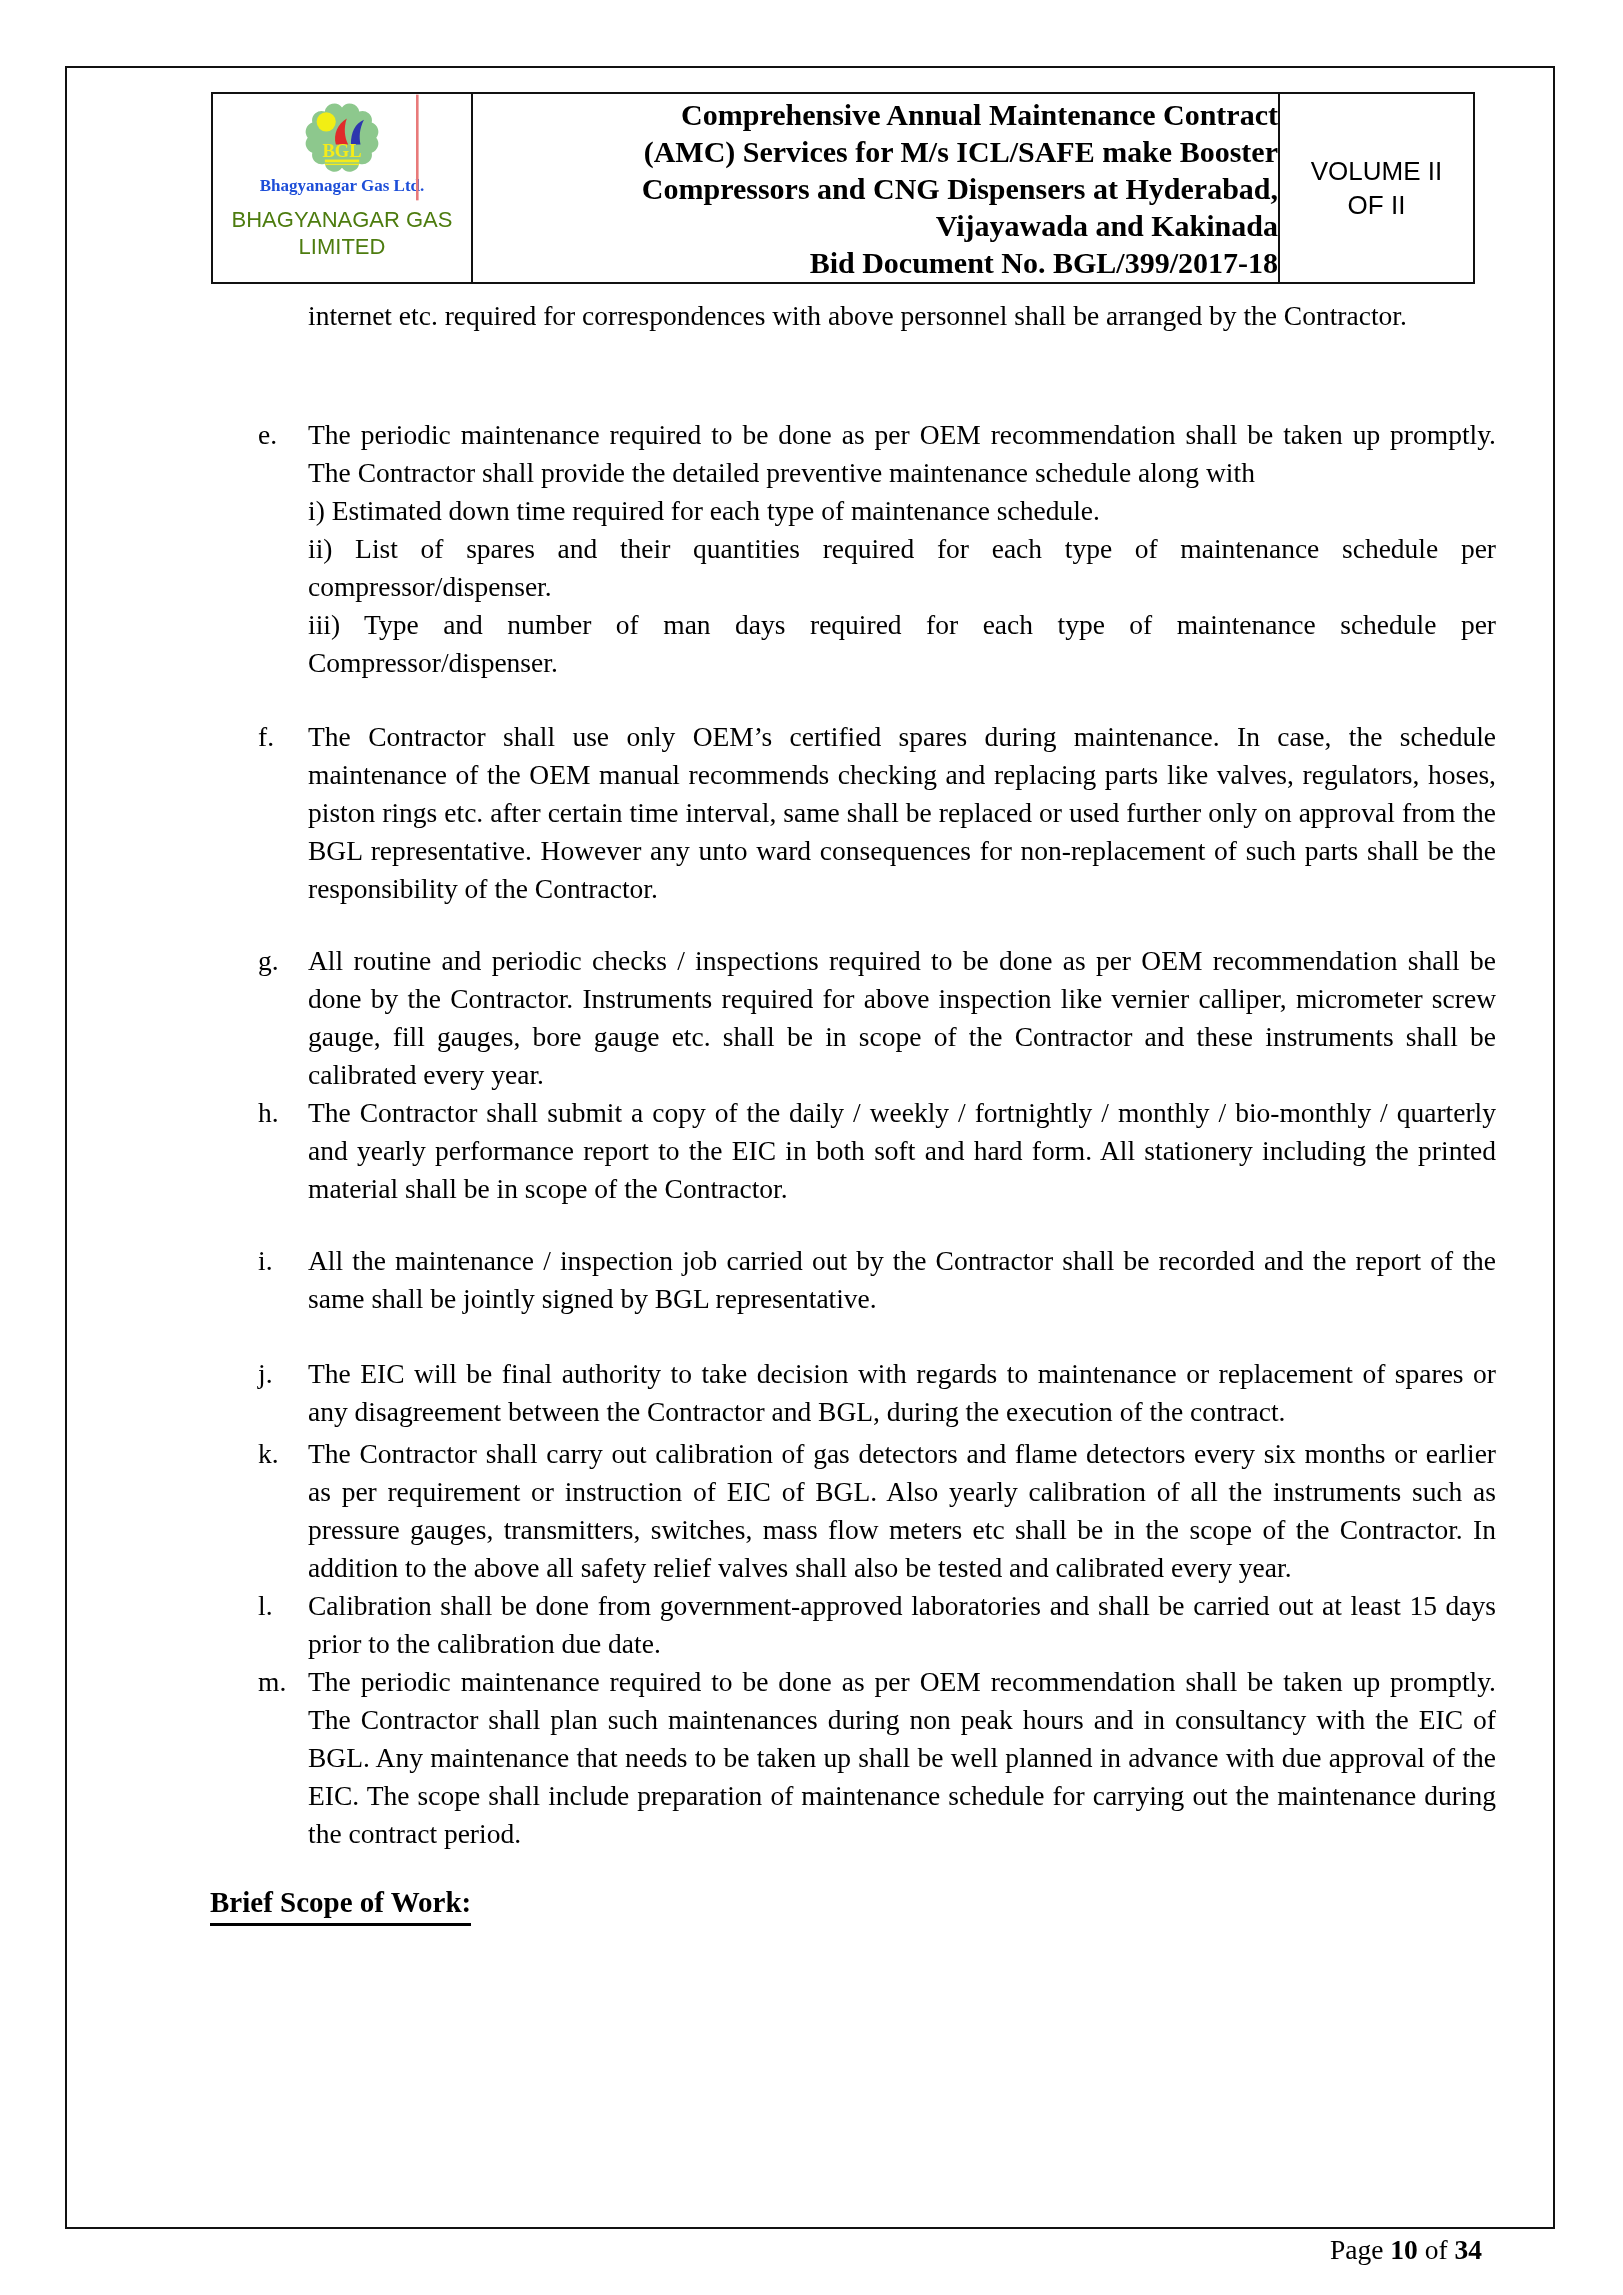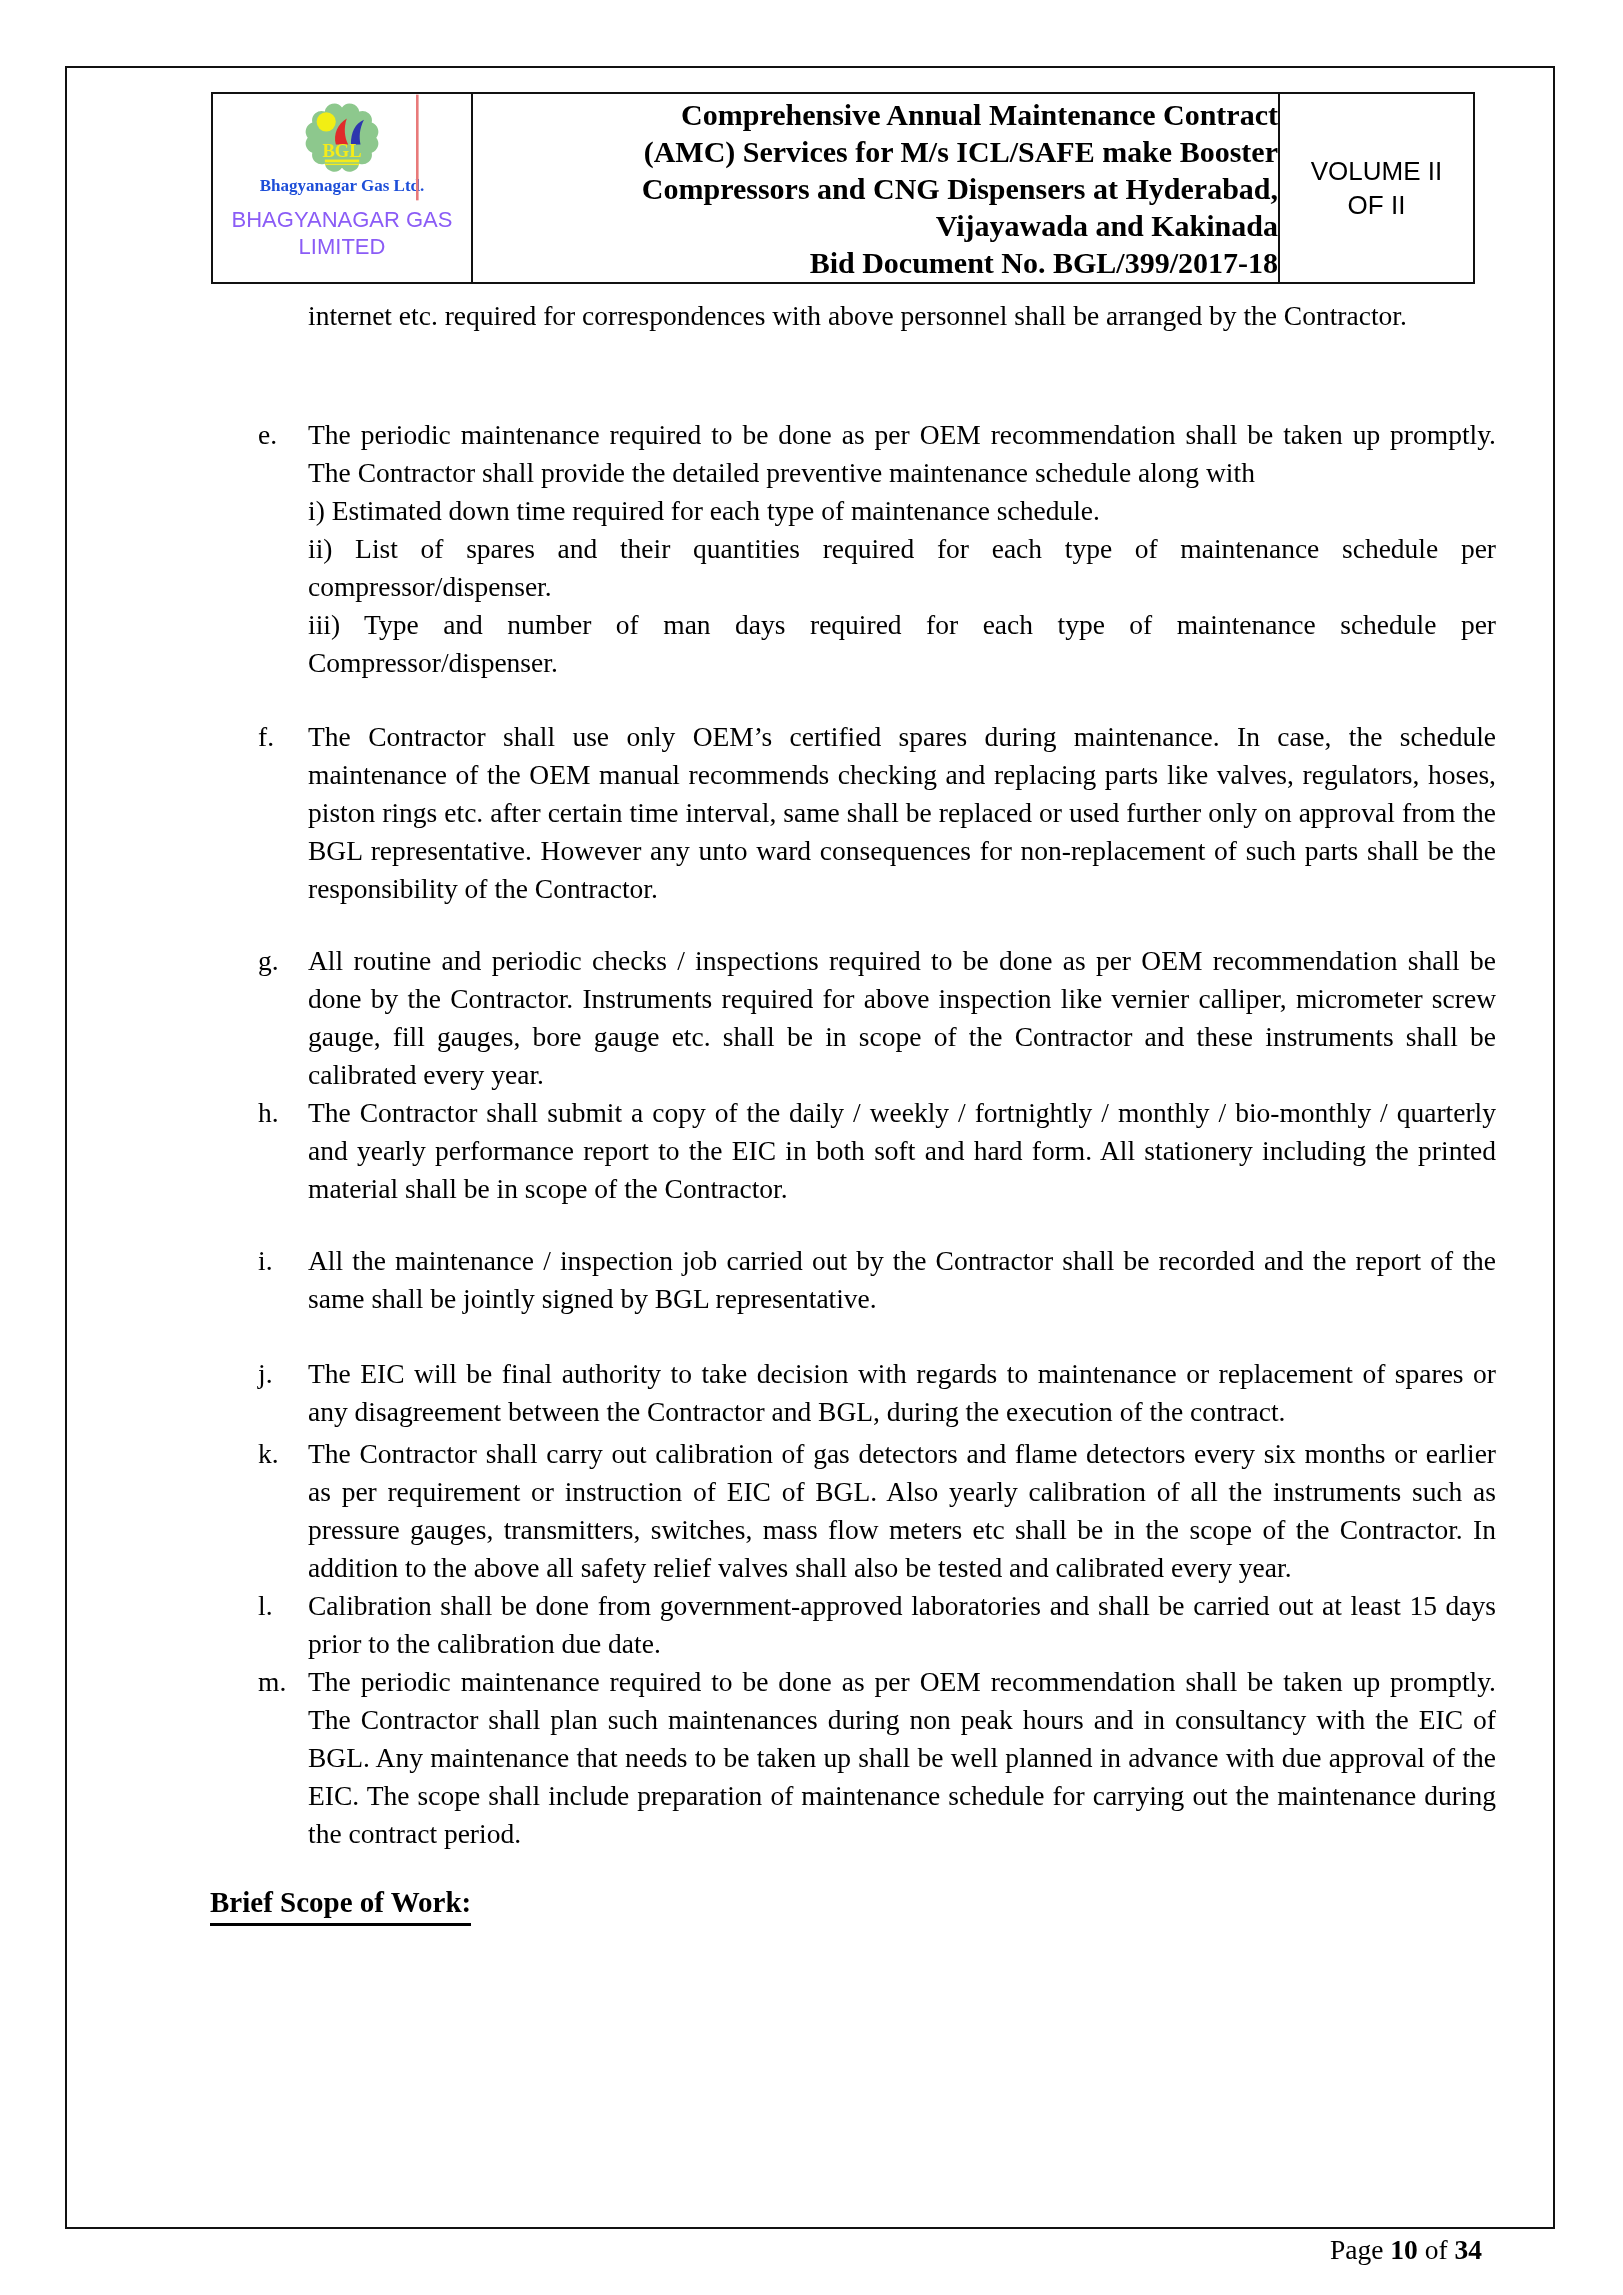--- a/index.html
+++ b/index.html
@@ -21,21 +21,21 @@
   .cell-logo{width:260px;border-right:2px solid #111;position:relative;
     display:flex;flex-direction:column;align-items:center;padding-top:9.2px;}
   .cell-title{width:807px;border-right:2px solid #111;display:flex;flex-direction:column;
     justify-content:center;text-align:right;}
   .cell-volume{flex:1;display:flex;flex-direction:column;justify-content:center;
     text-align:center;font-family:"Liberation Sans", sans-serif;font-size:26px;line-height:34px;}
   .title-line{font-weight:bold;font-size:30px;line-height:37px;}
   .logo-caption{font-size:17px;font-weight:bold;color:#1d4ed8;margin-top:1.3px;
     font-family:"Liberation Serif", serif;}
   .company-name{margin-top:9.2px;text-align:center;
-    font-family:"Liberation Sans", sans-serif;font-size:22px;line-height:27px;color:#8b5cf6;}
+    font-family:"Liberation Sans", sans-serif;font-size:22px;line-height:27px;color:#4d7c0f;}
   .red-divider-svg{position:absolute;left:203px;top:0;}
   
   .body-col{position:absolute;left:308px;top:289px;width:1188px;
     font-size:27.5px;line-height:38px;text-align:justify;}
   .body-col p{margin:0;}
   .item{position:relative;}
   .letter{position:absolute;left:-50px;top:0;}
   .cont-para{margin-top:7.9px !important;}
   .mt-e{margin-top:81px;}
   .mt-f{margin-top:36px;}

